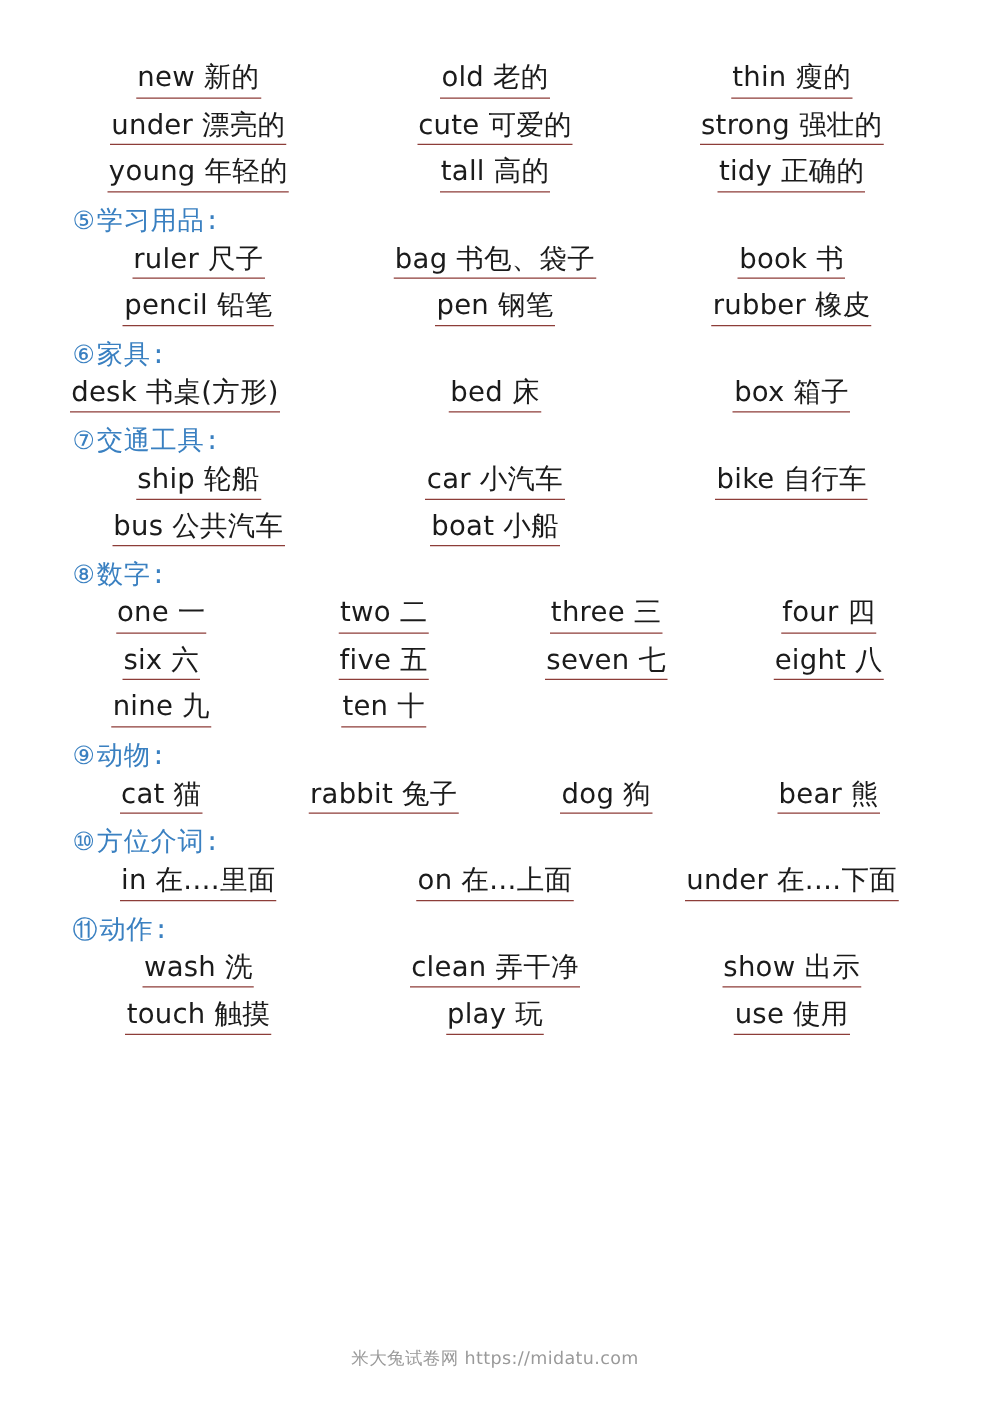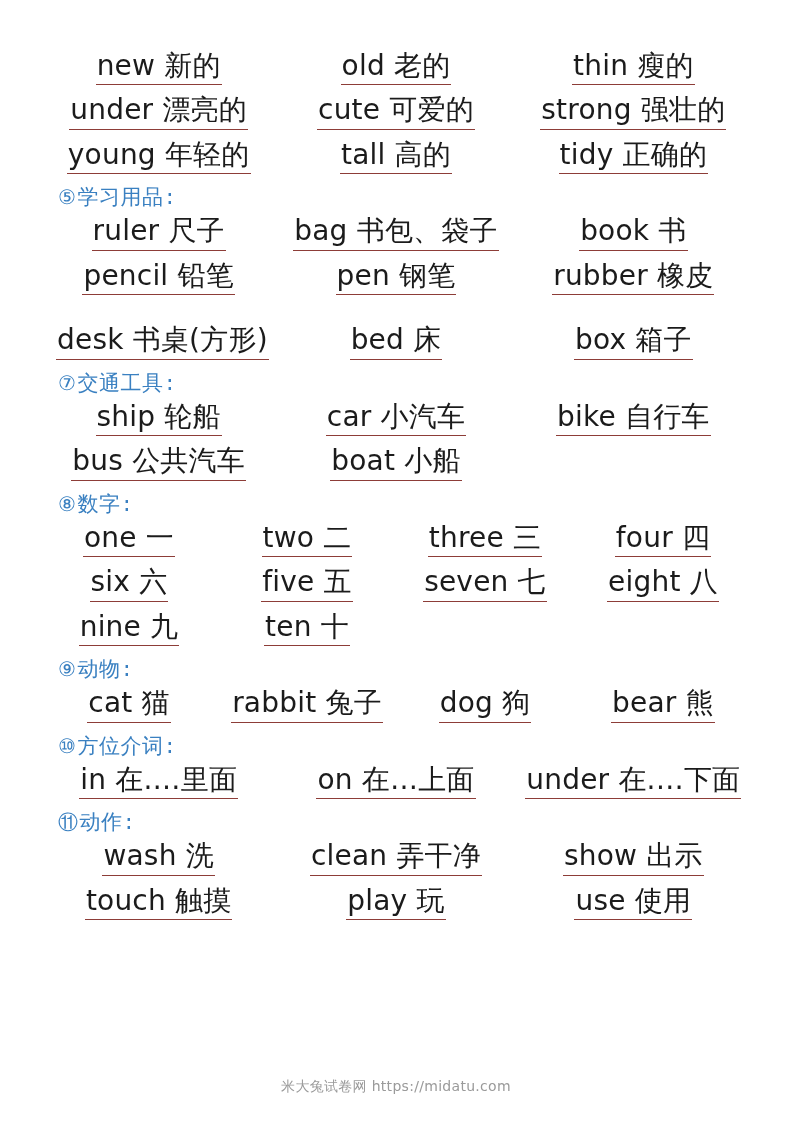--- a/index.html
+++ b/index.html
@@ -54,30 +54,30 @@
     justify-content: center;
     align-items: flex-end;
     padding: 4px 0 5px 0;
     min-height: 30px;
     box-sizing: border-box;
   }
   .cell.empty { visibility: hidden; }
 
   .term {
     display: inline-block;
-    font-size: 28px;
+    font-size: 22px;
     line-height: 1.16;
     color: #1b1b1b;
     font-family: "DejaVu Sans", "Liberation Sans", sans-serif;
     border-bottom: 1.4px solid #8d3d38;
     padding: 0 1px 2px 1px;
     white-space: nowrap;
     letter-spacing: 0.2px;
   }
-  .sect-furniture .cell:nth-child(1) { justify-content: flex-start; padding-left: 16px; margin-top: 20px; }
+  .sect-furniture .cell:nth-child(1) { justify-content: flex-start; padding-left: 16px; }
 
   
   .watermark {
     position: absolute;
     left: 0;
     right: 0;
     bottom: 26px;
     text-align: center;
     color: #9a9a9a;
     font-size: 14px;
@@ -148,20 +148,21 @@
           </div>
           <div class="cell">
             <span class="term">pen 钢笔</span>
           </div>
           <div class="cell">
             <span class="term">rubber 橡皮</span>
           </div>
         </div>
       </div>
       <div class="block sect-furniture">
+        <div class="sec-head"><span class="circnum">⑥</span><span>家具:</span></div>
         <div class="row cols3">
           <div class="cell">
             <span class="term">desk 书桌(方形)</span>
           </div>
           <div class="cell">
             <span class="term">bed 床</span>
           </div>
           <div class="cell">
             <span class="term">box 箱子</span>
           </div>

